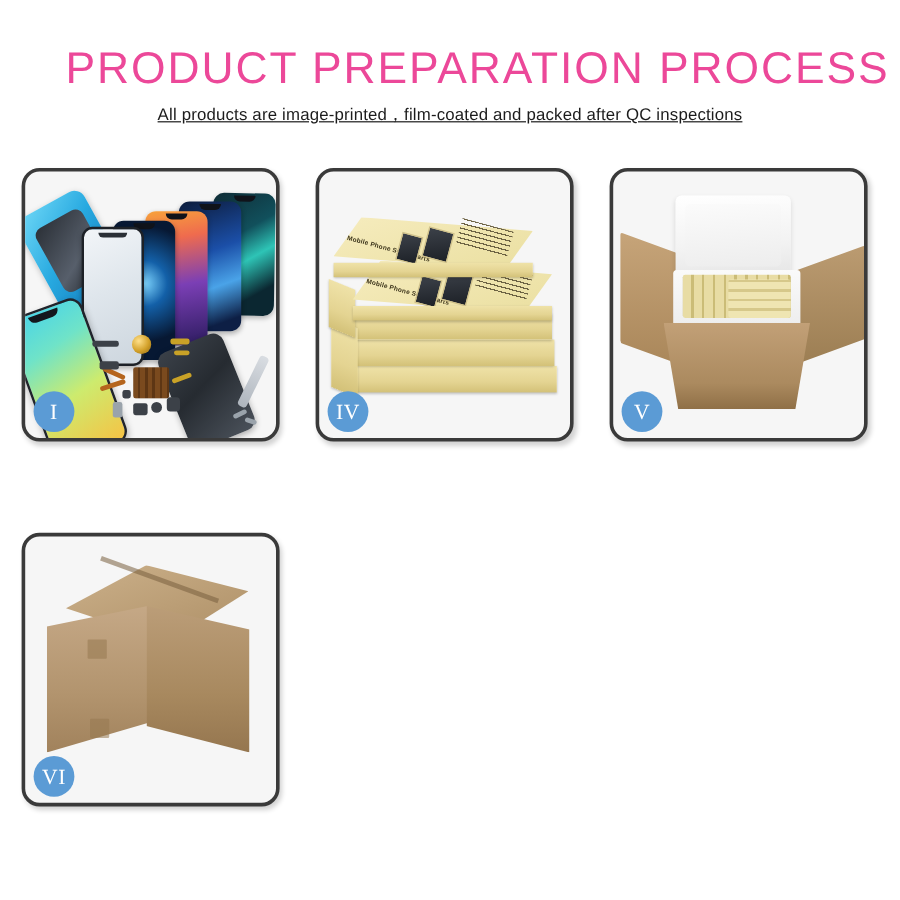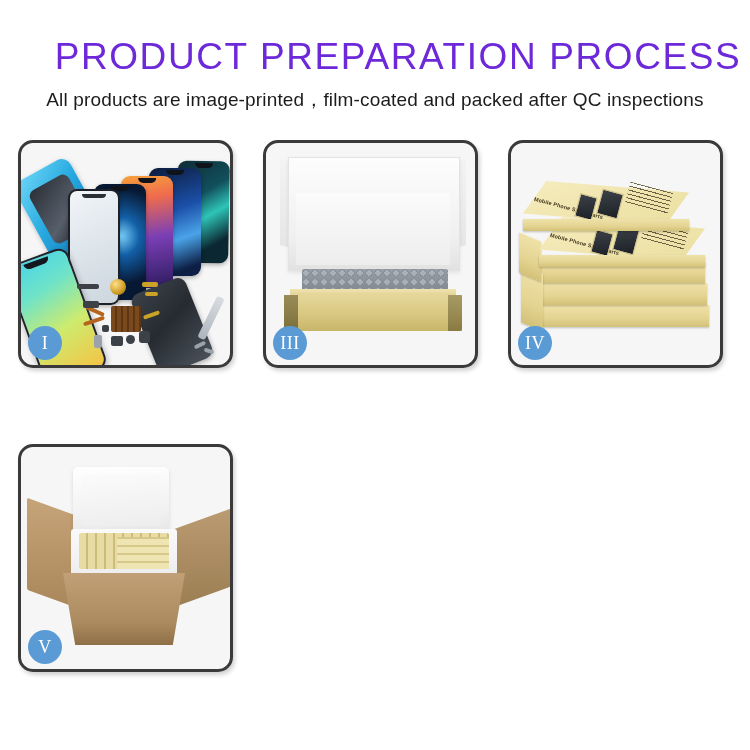--- a/index.html
+++ b/index.html
@@ -18,34 +18,35 @@
   
   .header {
     padding-top: 38px;
     text-align: center;
   }
   .page-title {
     font-family: "Liberation Sans", sans-serif;
     font-size: 37px;
     font-weight: 400;
     letter-spacing: 1.6px;
-    color: #6d28d9;
+    color: #ec4899;
     line-height: 1.05;
     margin: 0;
     white-space: nowrap;
     padding-left: 46px;
   }
   .page-subtitle {
     font-family: "Liberation Sans", sans-serif;
-    font-size: 19px;
+    font-size: 14px;
     font-weight: 400;
     color: #1c1c1c;
     letter-spacing: 0.15px;
     margin: 10px 0 0 0;
     white-space: nowrap;
+    text-decoration: underline;
   }
 
   
   .panel-grid {
     position: absolute;
     left: 18px;
     top: 140px;
     width: 714px;
     display: grid;
     grid-template-columns: repeat(3, 215px);
@@ -430,32 +431,20 @@
       <div class="part" style="left:118px;top:188px;width:11px;height:12px;border-radius:3px;"></div>
       <div class="part gold" style="left:122px;top:170px;width:17px;height:4px;transform:rotate(-20deg);"></div>
       <div class="part" style="left:81px;top:182px;width:7px;height:7px;"></div>
       <div class="part silver" style="left:173px;top:200px;width:12px;height:4px;transform:rotate(-26deg);"></div>
       <div class="part silver" style="left:183px;top:206px;width:10px;height:4px;transform:rotate(18deg);"></div>
     </div>
     <div class="badge">I</div>
   </div>
 
 
-  <div class="panel">
-    <div class="panel-stage">
-      <div class="box3-lid-flapL"></div>
-      <div class="box3-lid-flapR"></div>
-      <div class="box3-lid"></div>
-      <div class="box3-foam"></div>
-      <div class="box3-contents"></div>
-      <div class="box3-rim"></div>
-      <div class="box3-front"></div>
-    </div>
-    <div class="badge">III</div>
-  </div>
 
   <div class="panel">
     <div class="panel-stage">
       <div class="stack">
 
         <div class="sbox" style="left:22px;top:140px;width:172px;height:22px;"></div>
         <div class="sbox" style="left:20px;top:118px;width:172px;height:22px;"></div>
         <div class="sbox" style="left:18px;top:96px;width:172px;height:22px;"></div>
         <div class="sbox" style="left:6px;top:104px;width:22px;height:58px;transform:skewY(22deg);"></div>
         <div class="sbox" style="left:4px;top:72px;width:22px;height:40px;transform:skewY(22deg);"></div>
@@ -491,14 +480,25 @@
         <div class="v-foam-lid-inner"></div>
       </div>
       <div class="v-foam-box"></div>
       <div class="v-yellow-pack"></div>
       <div class="v-yellow-pack2"></div>
       <div class="v-carton-front"></div>
     </div>
     <div class="badge">V</div>
   </div>
 
+  <div class="panel">
+    <div class="panel-stage">
+      <div class="c6-top"></div>
+      <div class="c6-face-left"></div>
+      <div class="c6-face-right"></div>
+      <div class="c6-seam"></div>
+      <div class="c6-tape" style="left:52px;top:86px;width:16px;height:16px;"></div>
+      <div class="c6-tape" style="left:54px;top:152px;width:16px;height:16px;"></div>
+    </div>
+    <div class="badge">VI</div>
+  </div>
 
 </div>
 
 </body></html>

